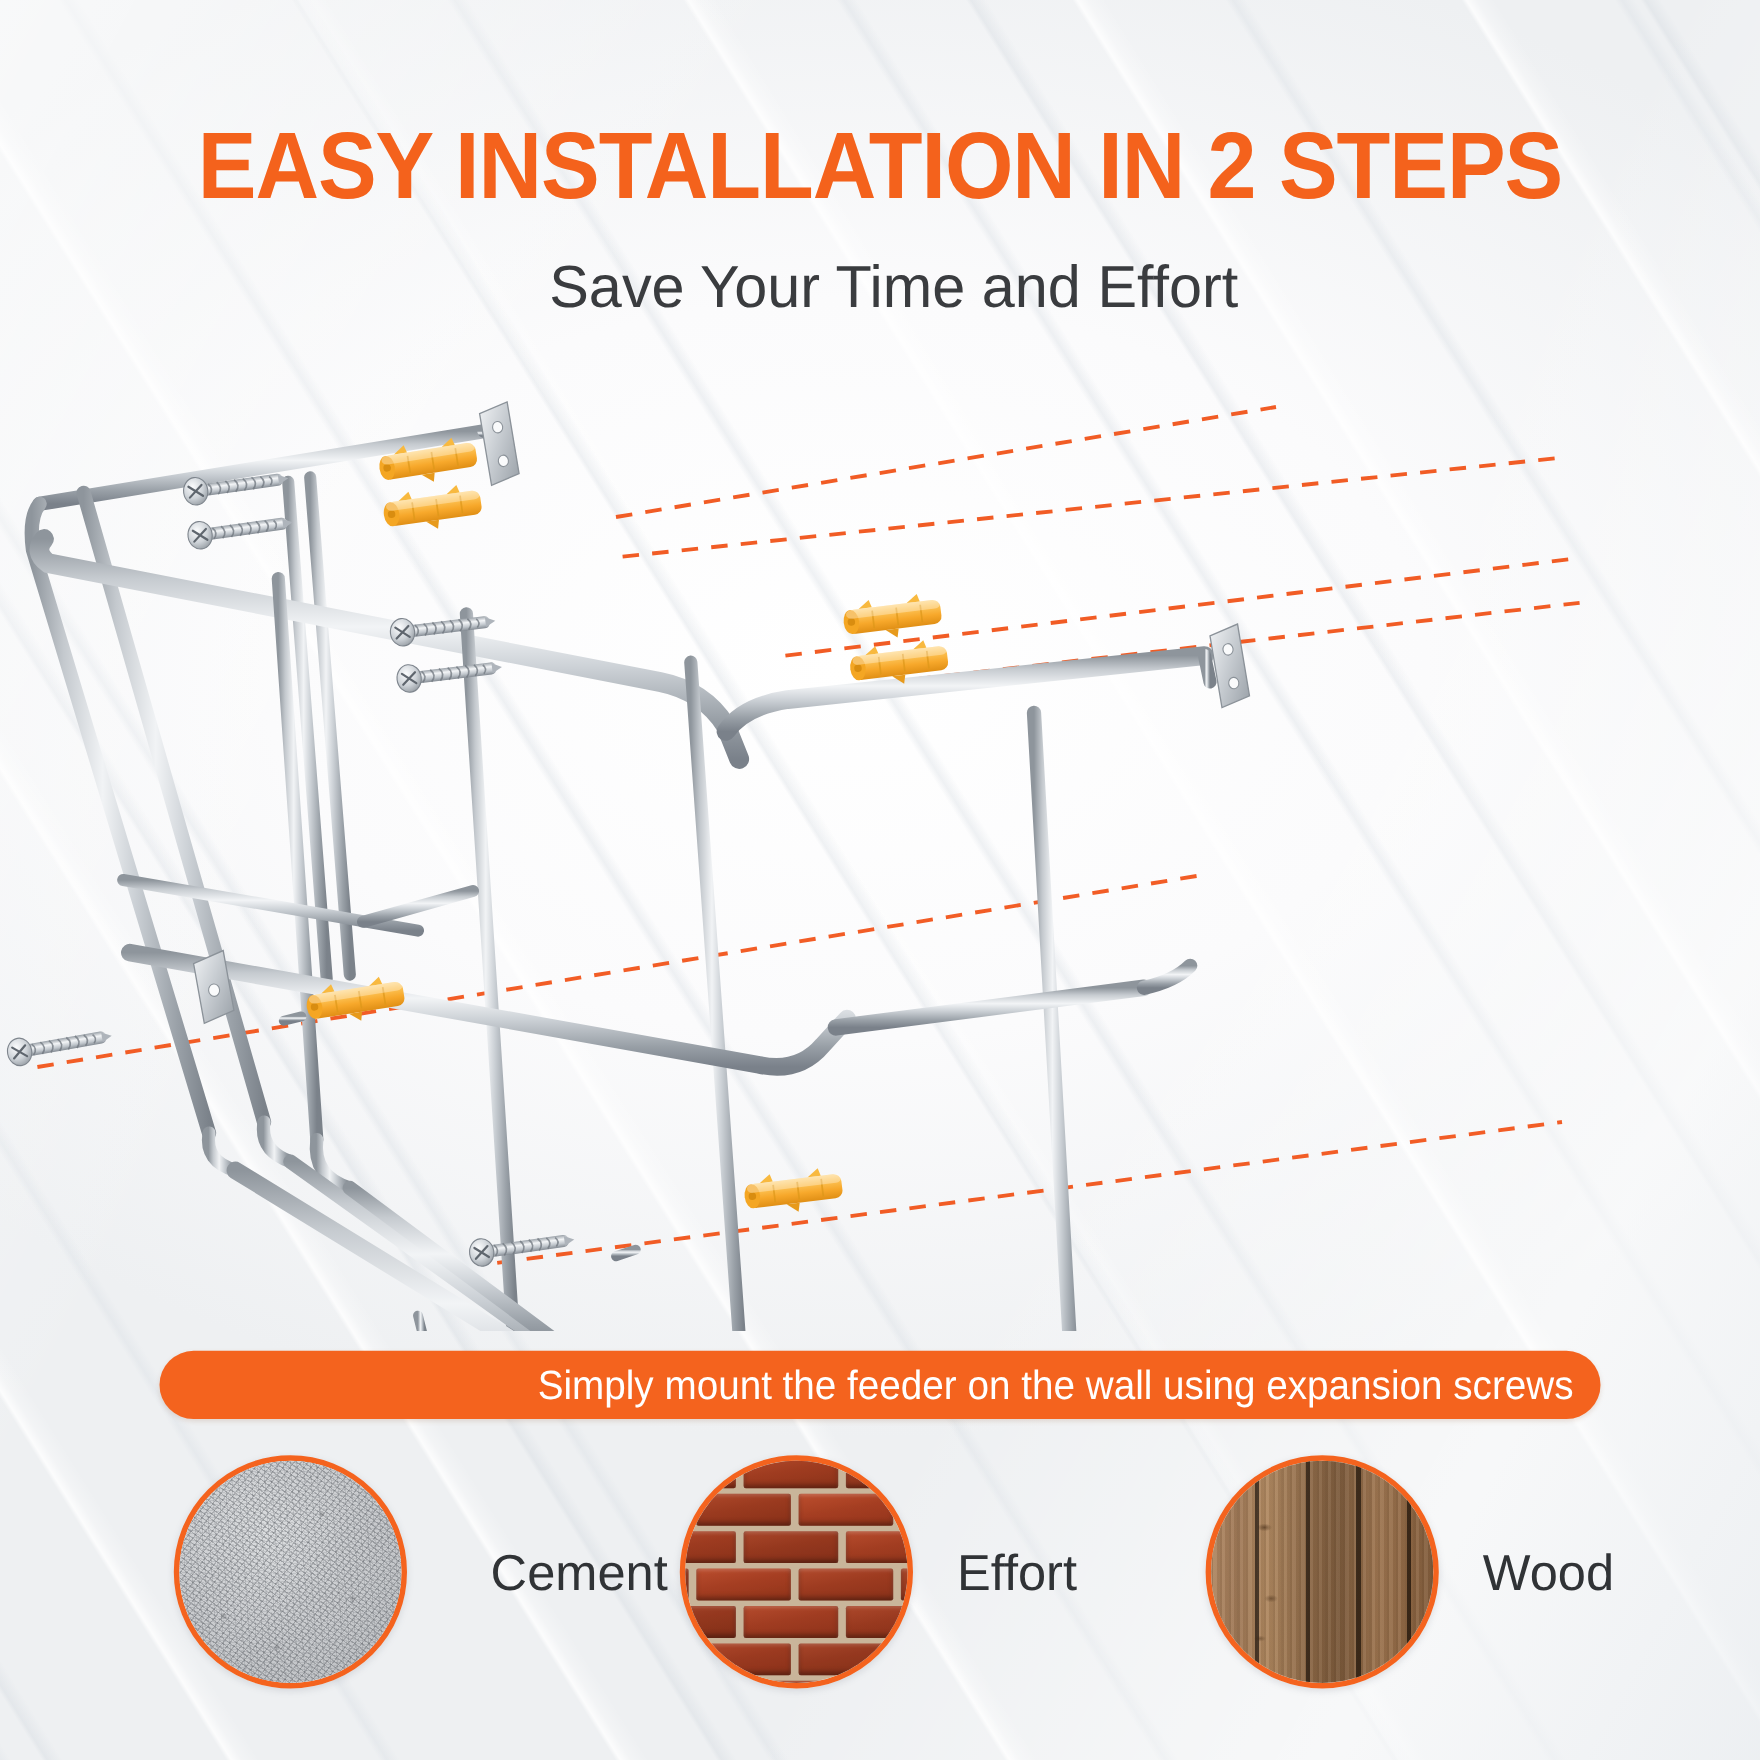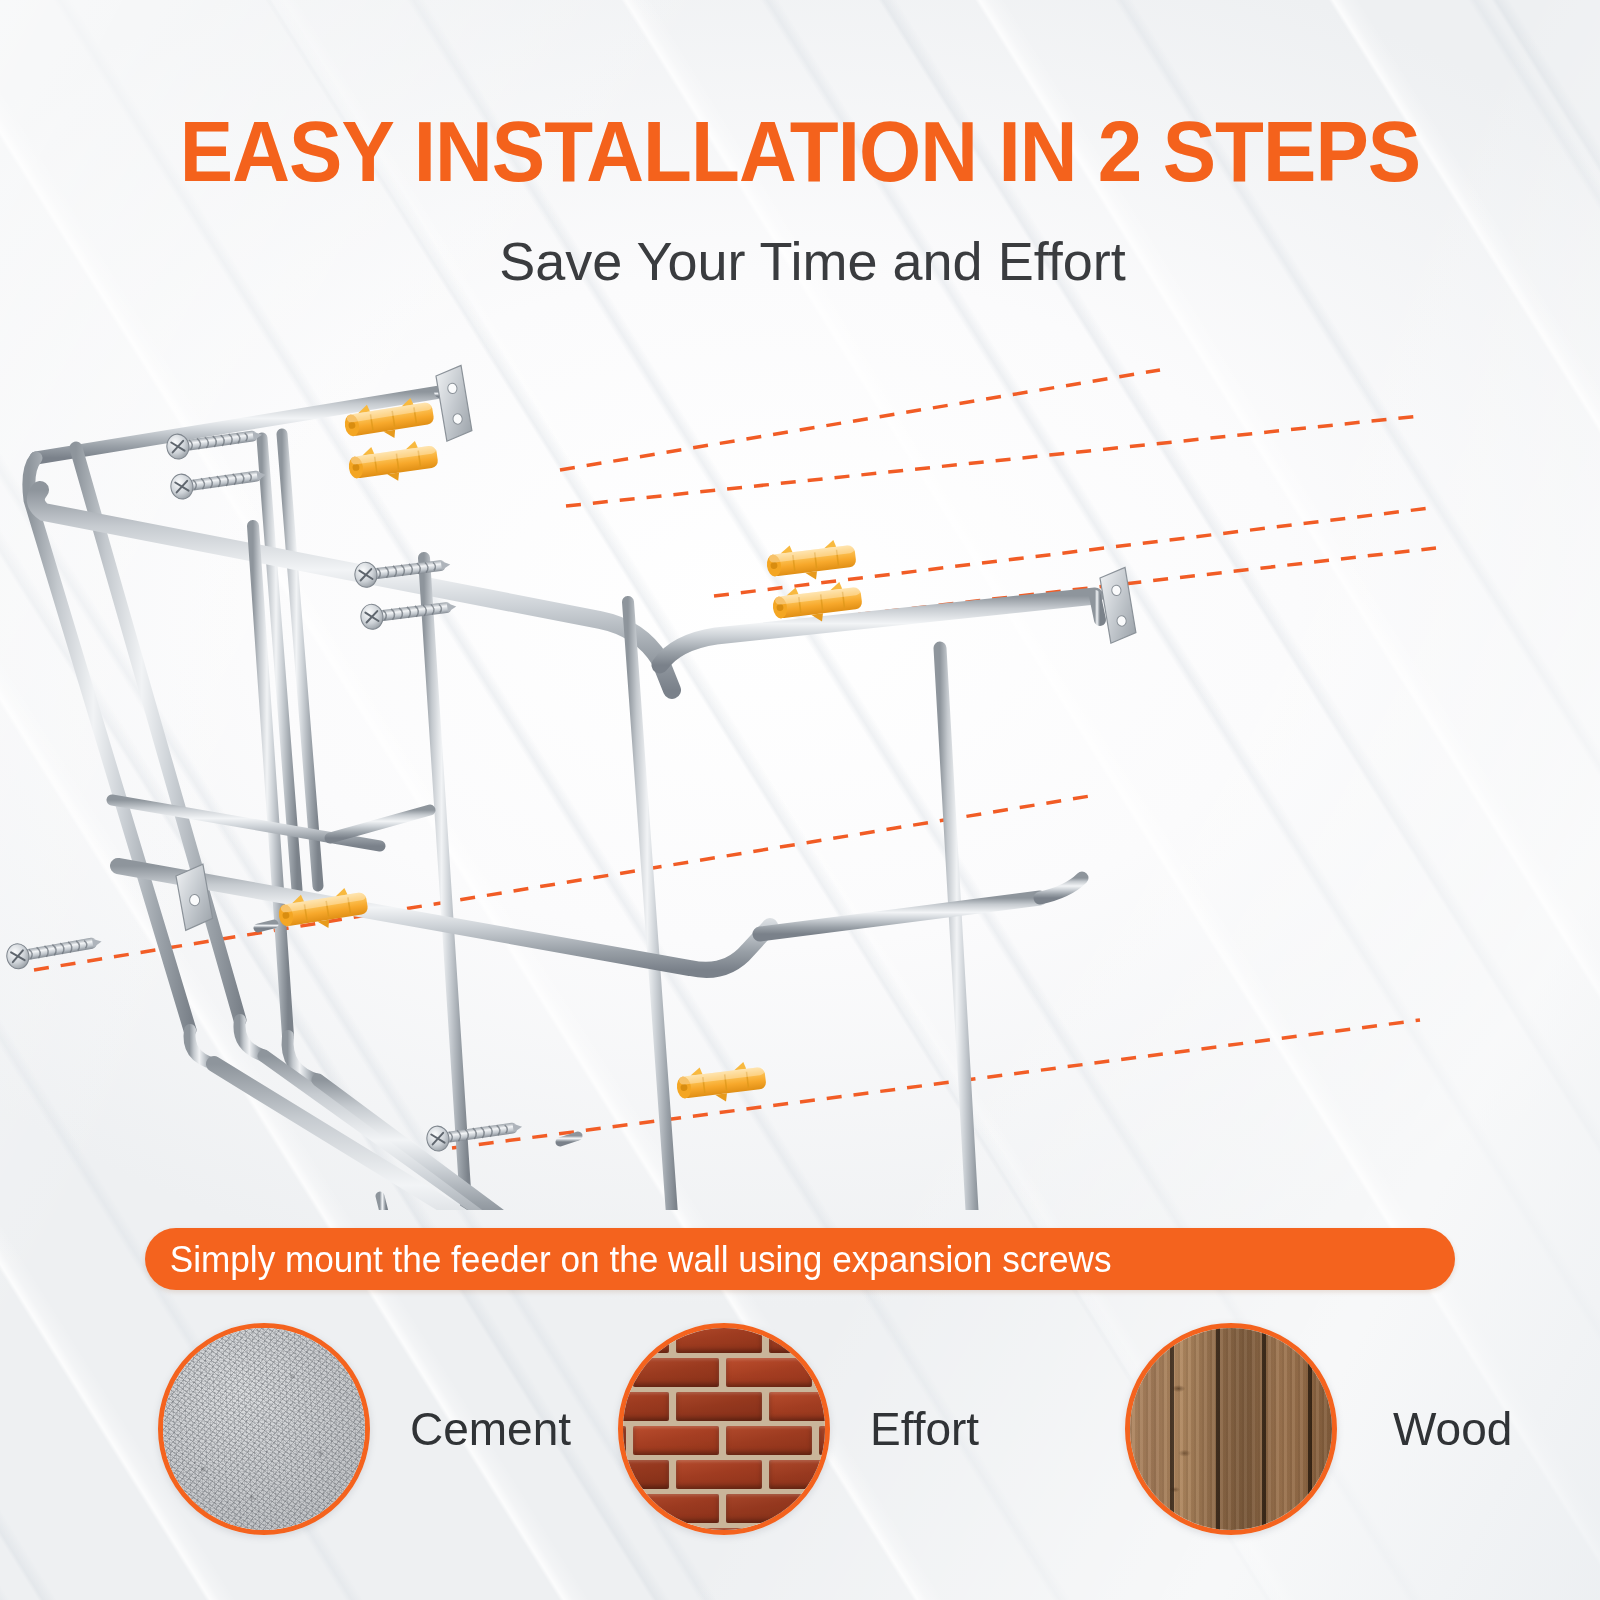--- a/index.html
+++ b/index.html
@@ -61,34 +61,34 @@
   }
 
   
   #product{position:absolute;left:0;top:330px;width:1600px;height:880px;}
   #product svg{display:block;width:100%;height:100%;}
 
   
   .banner{
     position:absolute;left:145px;top:1228px;width:1310px;height:62px;
     background:#f4631e;border-radius:34px;
-    display:flex;align-items:center;justify-content:flex-start;
+    display:flex;align-items:center;justify-content:flex-end;
     box-shadow:0 2px 5px rgba(150,90,50,.18);
   }
   .banner-text{
     color:#fff;font-size:37px;line-height:1;white-space:nowrap;
     transform:scaleX(.95);
   }
 
   
   .materials{position:absolute;left:0;top:1318px;width:1600px;height:222px;}
   .mat{position:absolute;top:0;height:222px;display:flex;align-items:center;}
-  .mat.m0{left:158px;}
+  .mat.m0{left:158px;gap:36px;}
   .mat.m1{left:618px;}
-  .mat.m2{left:1125px;gap:16px;}
+  .mat.m2{left:1096px;}
   .swatch{
     width:212px;height:212px;border-radius:50%;
     border:5px solid #f4631e;box-sizing:border-box;
     overflow:hidden;position:relative;flex:0 0 auto;
     box-shadow:0 2px 7px rgba(120,125,135,.22);
   }
   .mat-label{
     margin-left:40px;font-size:46px;color:#303336;line-height:1;white-space:nowrap;
   }
 

